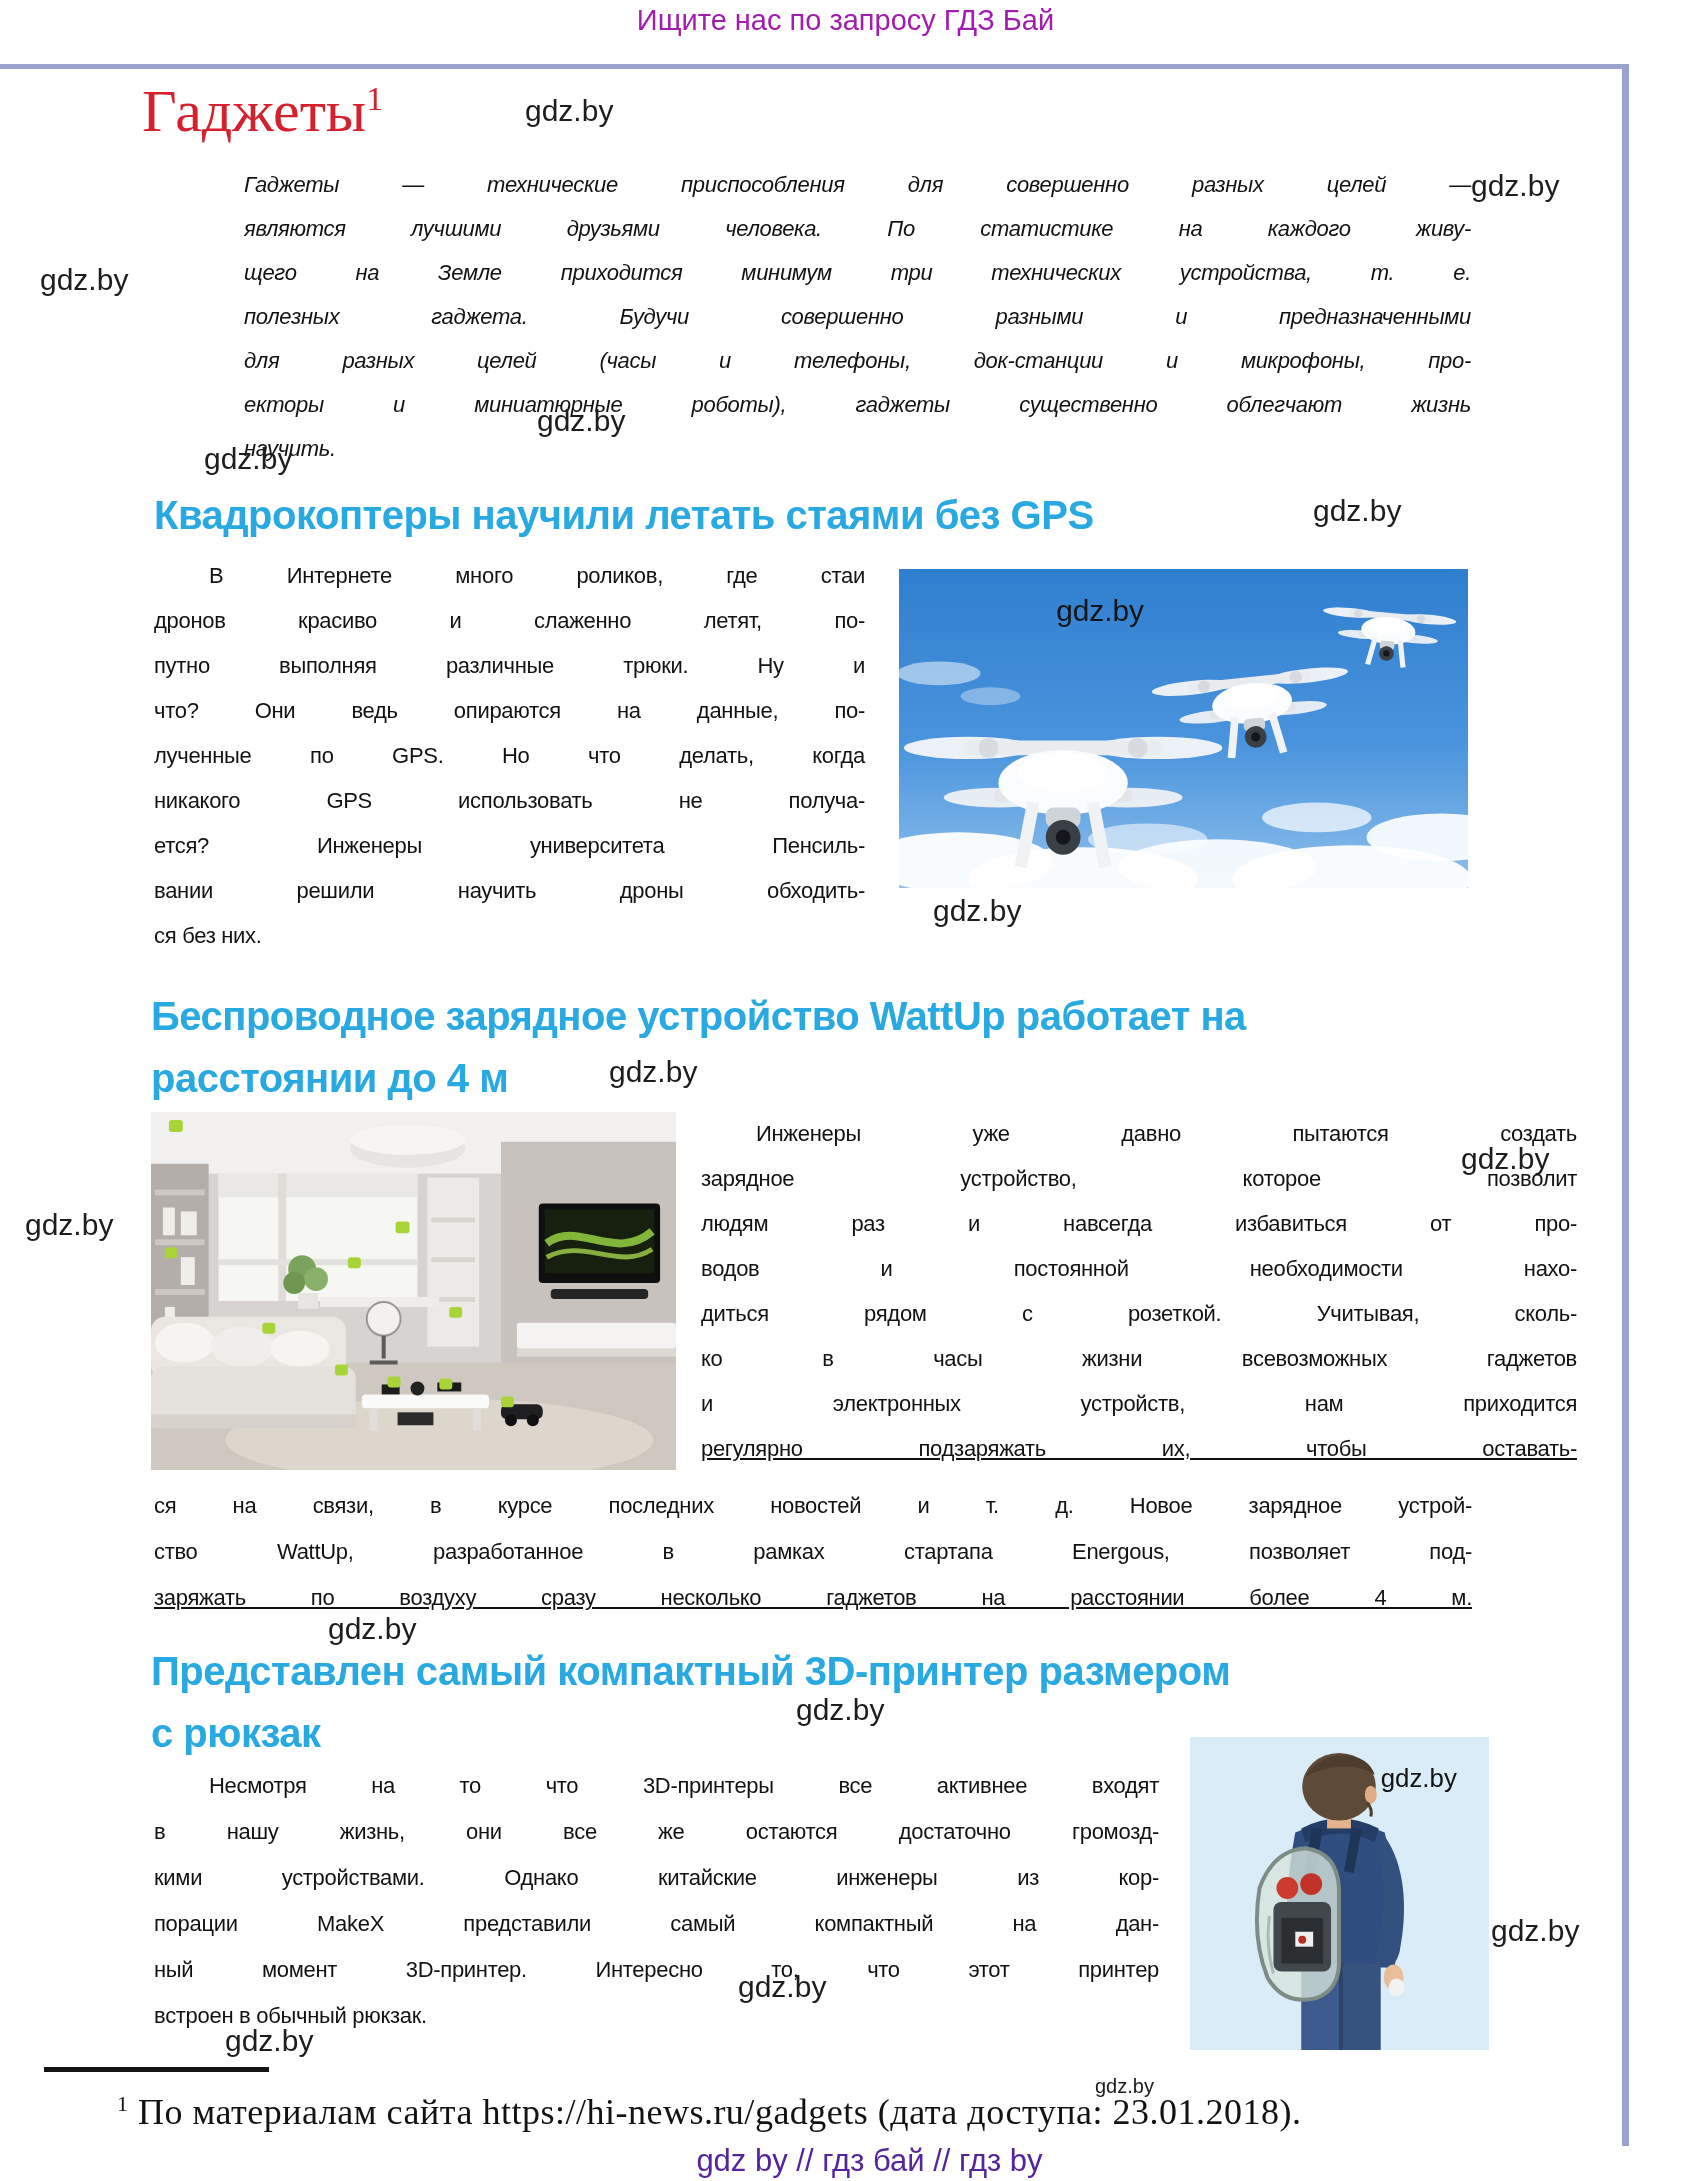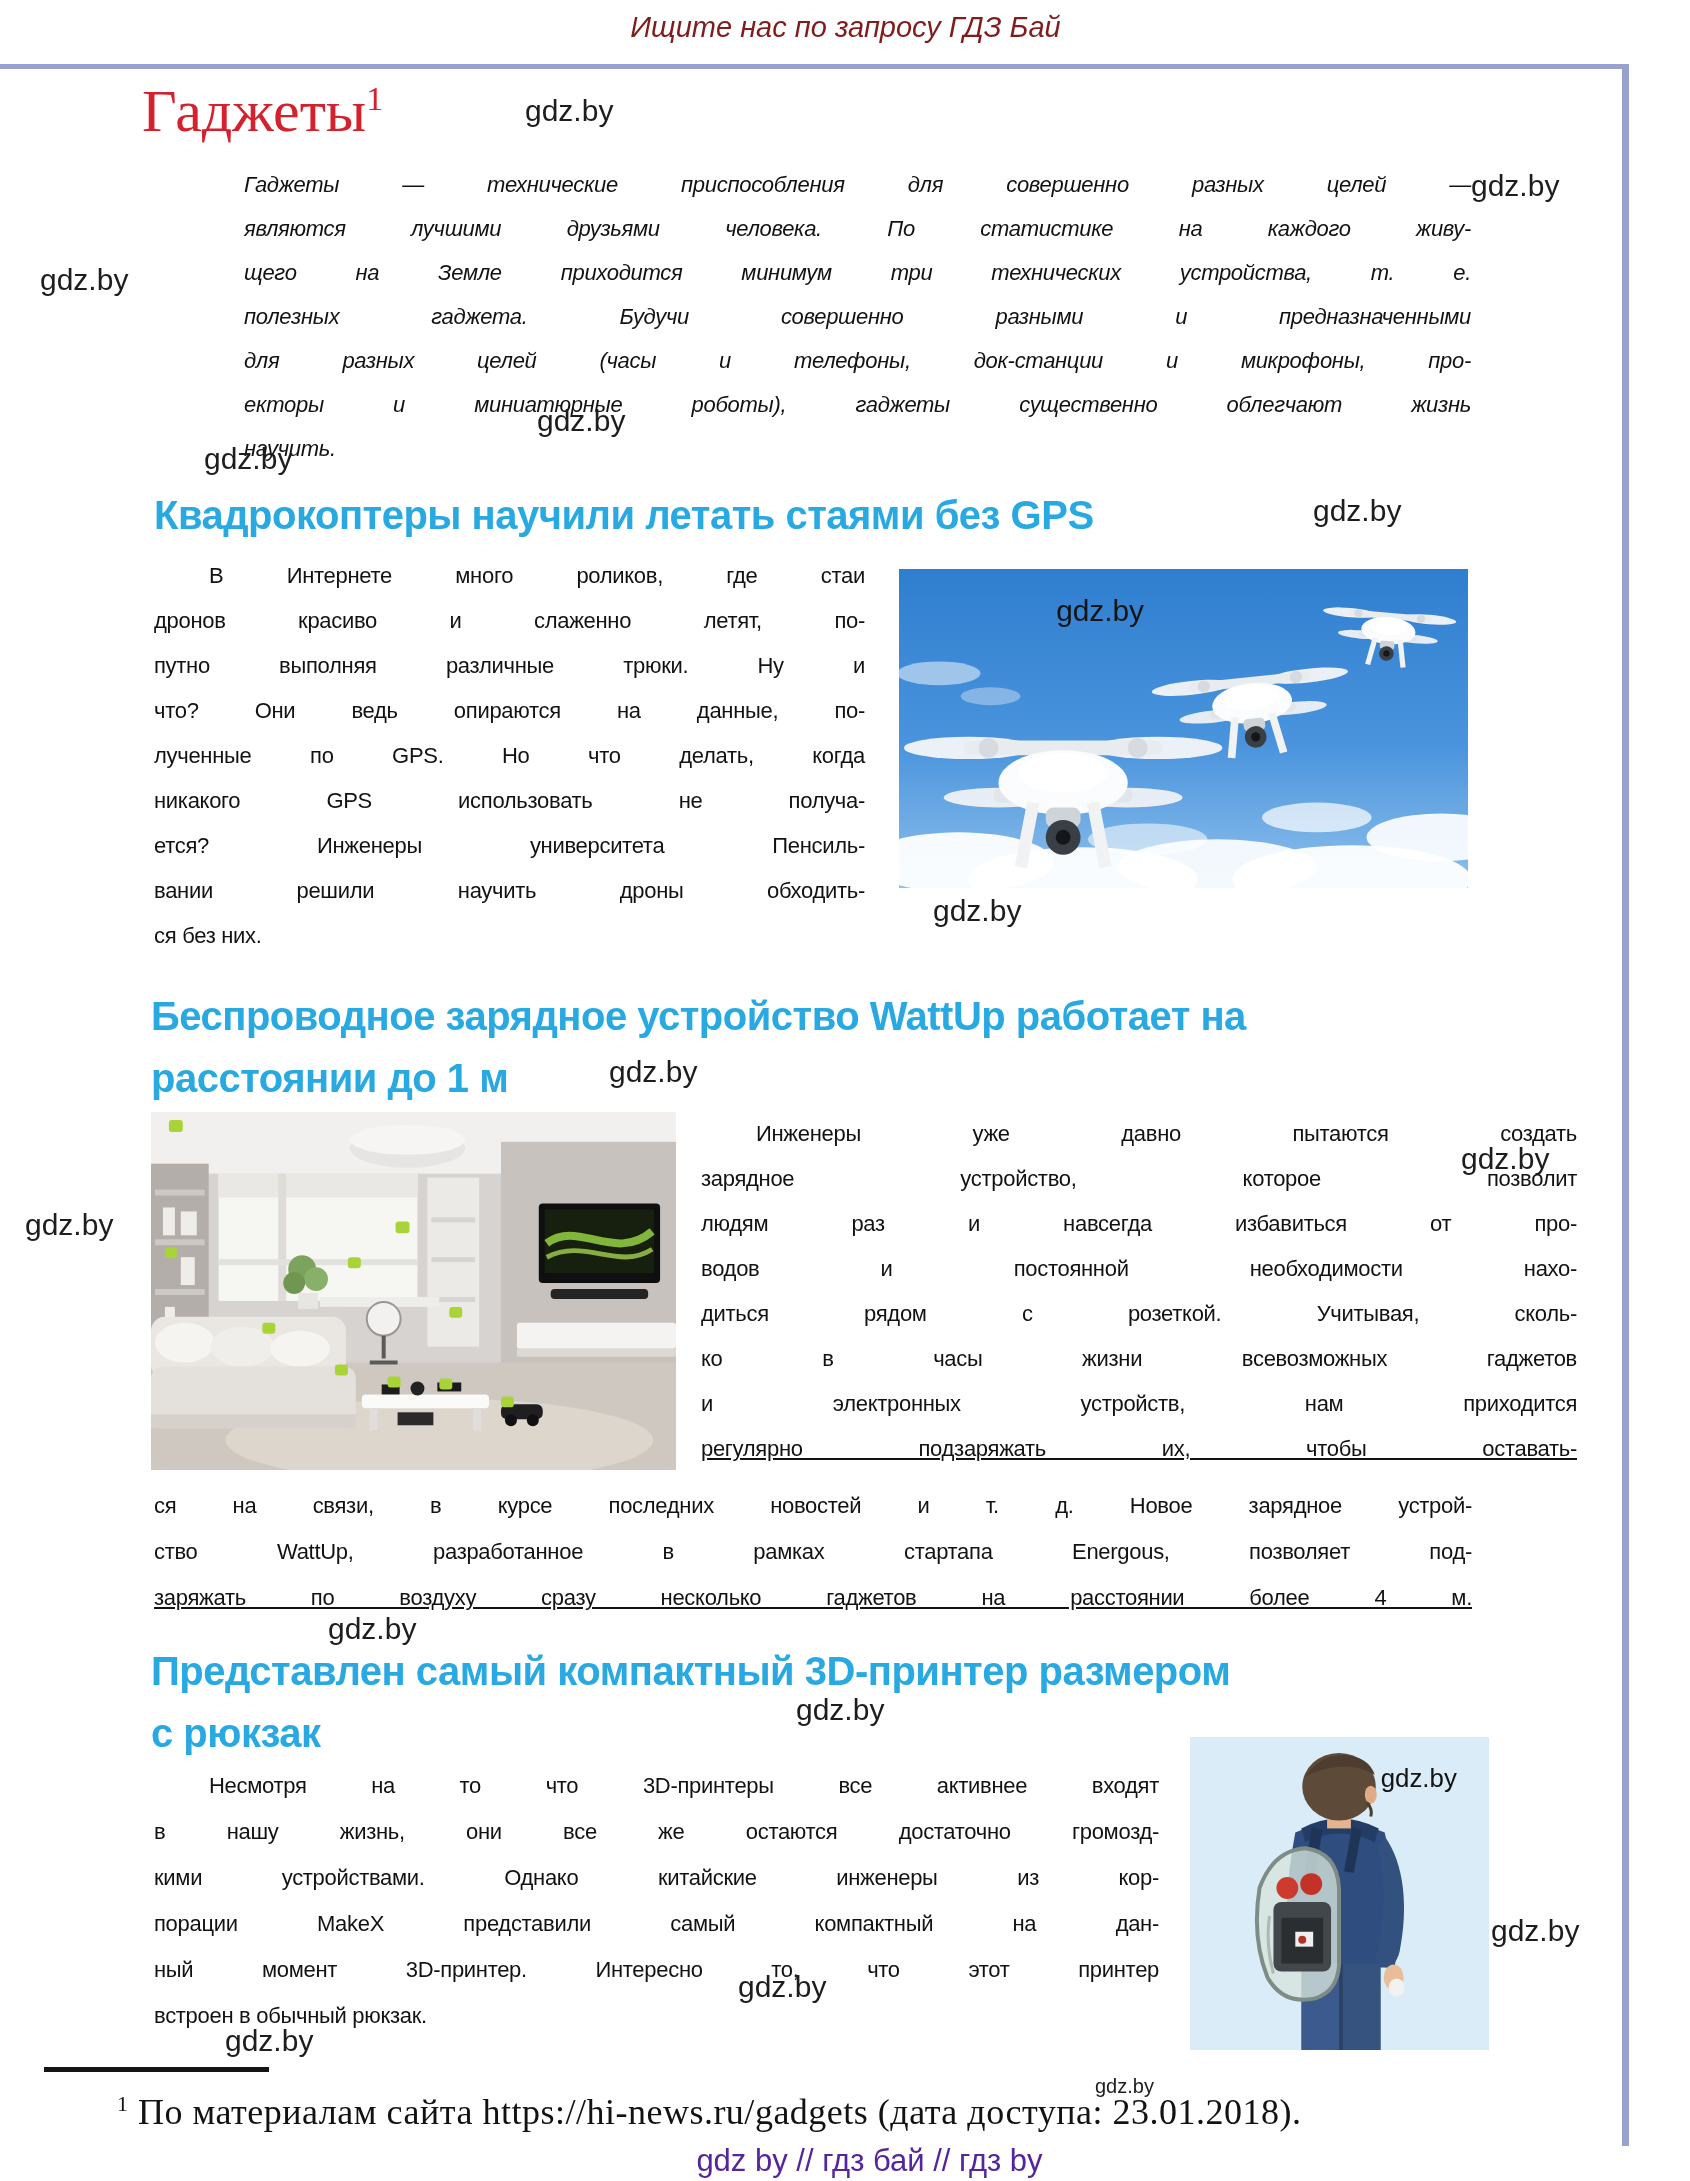--- a/index.html
+++ b/index.html
@@ -1,19 +1,19 @@
 <!DOCTYPE html>
 <html><head>
 <meta charset="utf-8">
 <style>
   html,body{margin:0;padding:0;background:#ffffff;}
   .page{position:relative;width:1691px;height:2181px;background:#fff;overflow:hidden;
         font-family:"Liberation Sans",sans-serif;color:#121212;}
-  .banner{position:absolute;top:11px;left:0;width:100%;text-align:center;
-          font-size:29px;color:#7f1d1d;font-style:italic;}
+  .banner{position:absolute;top:4px;left:0;width:100%;text-align:center;
+          font-size:29px;color:#a21caf;}
   .rule-top{position:absolute;left:0;top:64px;width:1629px;height:5px;background:#99a1cd;}
   .rule-right{position:absolute;left:1622px;top:64px;width:7px;height:2082px;background:#99a1cd;}
   .title{position:absolute;left:142px;top:78px;margin:0;font-family:"Liberation Serif",serif;
          font-weight:400;font-size:60px;color:#d5202d;line-height:1.1;}
   .title sup{font-size:34px;}
   .wm{position:absolute;font-size:30px;color:#1d1d1d;white-space:nowrap;line-height:1;}
   .wm.small{font-size:20px;}
   .para{position:absolute;font-size:22px;line-height:45px;letter-spacing:-0.3px;}
   .tline{text-align:justify;text-align-last:justify;}
   .tline-last{text-align-last:auto;}
@@ -118,21 +118,21 @@
       </g>
       <use href="#quad" transform="translate(165,215) scale(2.5)"></use>
       <use href="#quad" transform="translate(355,135) rotate(-6) scale(1.55)"></use>
       <use href="#quad" transform="translate(492,62) rotate(5) scale(1.05)"></use>
       <text x="158" y="52" font-size="30" fill="#151515">gdz.by</text>
     </svg>
   </div>
 
   <h2 class="h-blue" id="h-wattup">
       <div class="tline">Беспроводное зарядное устройство WattUp работает на</div>
-      <div class="tline tline-last">расстоянии до 1 м</div>
+      <div class="tline tline-last">расстоянии до 4 м</div>
     </h2>
 
   <div class="photo" id="photo-room" role="img" aria-label="Серая гостиная с телевизором, диваном и гаджетами, отмеченными зелёными метками">
     <svg viewBox="0 0 528 360" preserveAspectRatio="none">
       <rect width="528" height="360" fill="#d7d3d0"></rect>
       <rect width="528" height="62" fill="#f1f0ee"></rect>
       <rect x="352" y="30" width="176" height="230" fill="#c8c2be"></rect>
       <ellipse cx="258" cy="36" rx="58" ry="20" fill="#e6e5e3"></ellipse>
       <ellipse cx="258" cy="28" rx="58" ry="15" fill="#f6f5f3"></ellipse>
       <rect x="0" y="52" width="58" height="240" fill="#b3aeaa"></rect>

